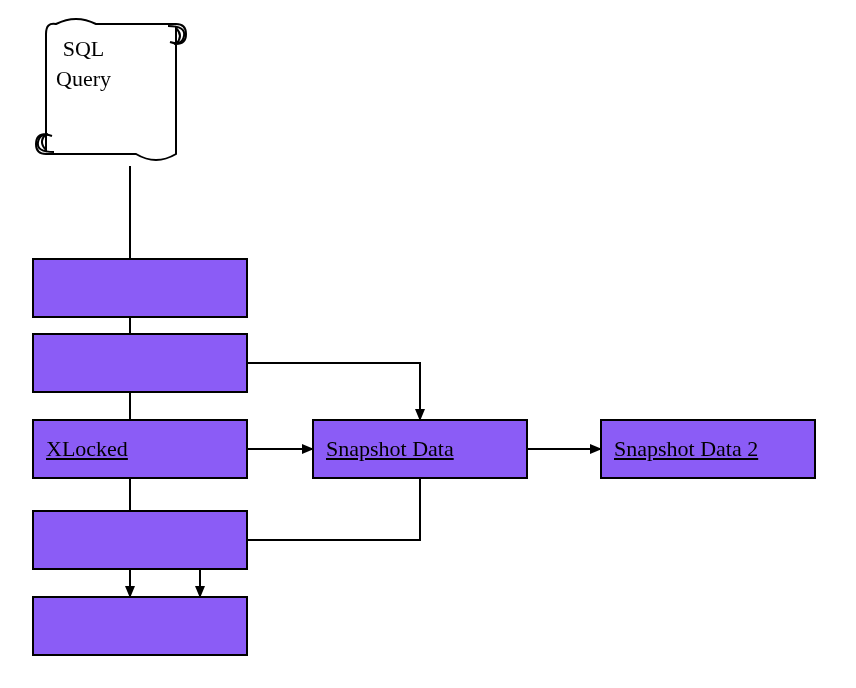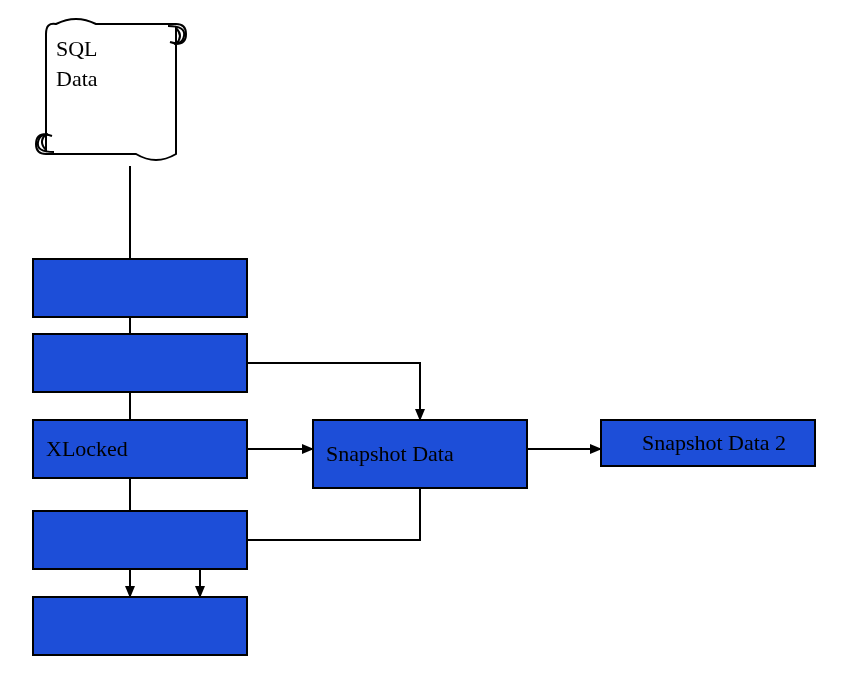--- a/index.html
+++ b/index.html
@@ -32,34 +32,35 @@
   .scroll .label {
     position: absolute;
     left: 20px;
     top: 20px;
     line-height: 1.35;
   }
 
   .box {
     position: absolute;
     border: 2px solid #000;
-    background: #1d4ed8;
+    background: #8b5cf6;
     box-sizing: border-box;
     display: flex;
     align-items: center;
     padding-left: 12px;
+    text-decoration: underline;
   }
   .box.empty { padding: 0; }
 
   
   #box1 { left: 32px;  top: 258px; width: 216px; height: 60px; }
   #box2 { left: 32px;  top: 333px; width: 216px; height: 60px; }
   #box3 { left: 32px;  top: 419px; width: 216px; height: 60px; }
-  #box4 { left: 312px; top: 419px; width: 216px; height: 70px; }
-  #box5 { left: 600px; top: 419px; width: 216px; height: 48px; justify-content: center; }
+  #box4 { left: 312px; top: 419px; width: 216px; height: 60px; }
+  #box5 { left: 600px; top: 419px; width: 216px; height: 60px; }
   #box6 { left: 32px;  top: 510px; width: 216px; height: 60px; }
   #box7 { left: 32px;  top: 596px; width: 216px; height: 60px; }
 
   svg.arrows {
     position: absolute;
     left: 0; top: 0;
     width: 856px; height: 688px;
     pointer-events: none;
     z-index: 0;
   }
@@ -102,21 +103,21 @@
              Q 2 128, 10 136
              L 10 20
              Q 10 8, 20 10 Z" fill="none" stroke="#000" stroke-width="2"></path>
 
     <path d="M 132 12 Q 150 12 148 22 Q 146 32 134 28" fill="none" stroke="#000" stroke-width="2"></path>
 
     <path d="M 18 138 Q 0 138 2 128 Q 4 118 16 122" fill="none" stroke="#000" stroke-width="2"></path>
   </svg>
   <div class="label">
     <div>SQL</div>
-    <div>Data</div>
+    <div>Query</div>
   </div>
 </div>
 
 <div id="box1" class="box empty">
   <span></span>
 </div>
 <div id="box2" class="box empty">
   <span></span>
 </div>
 <div id="box3" class="box">

